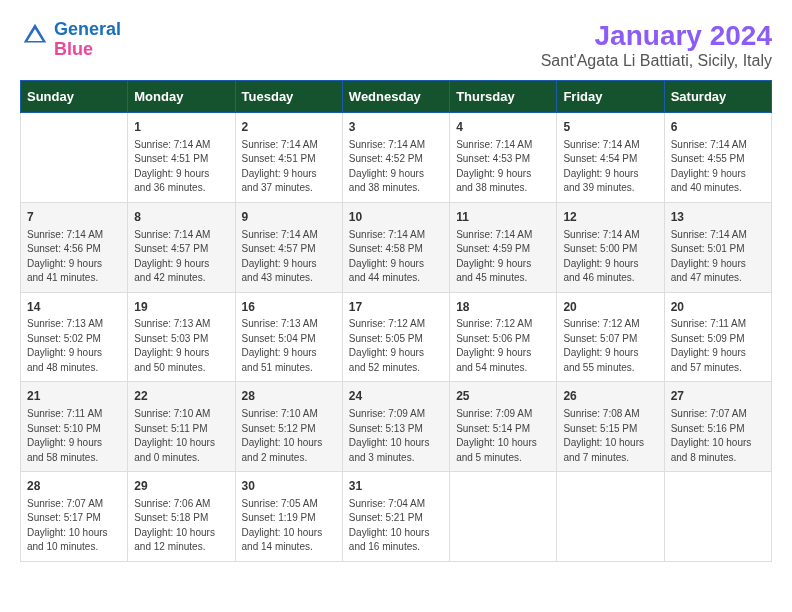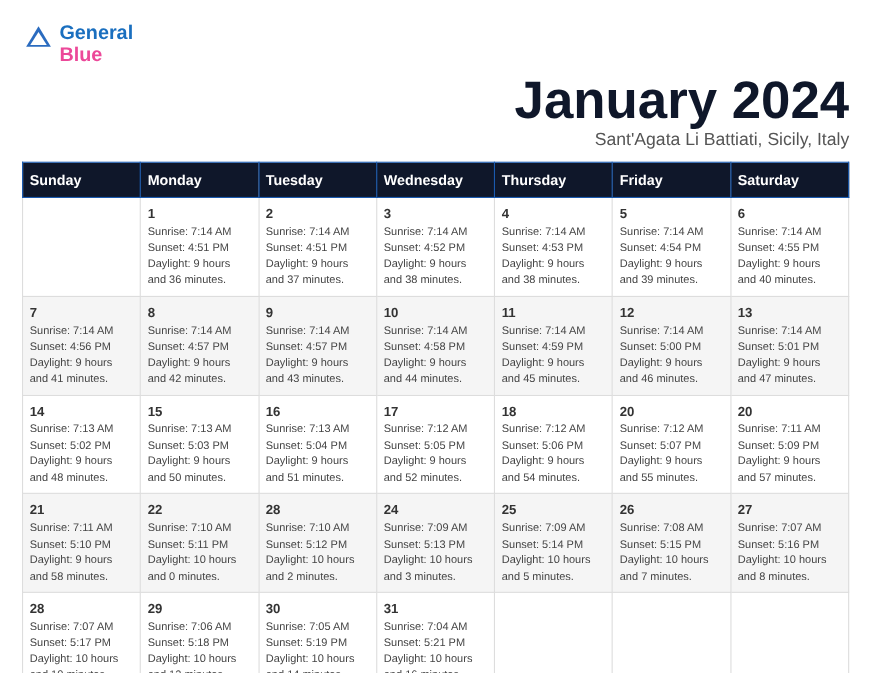--- a/index.html
+++ b/index.html
@@ -31,36 +31,35 @@
       color: #1a6fbf;
     }
     .logo-icon {
       width: 30px;
       height: 30px;
     }
     .title-area {
       text-align: right;
     }
     .main-title {
-      font-size: 48px;
+      font-size: 28px;
       font-weight: bold;
-      color: #0f172a;
-      margin-top: 44px;
+      color: #8b5cf6;
     }
     .subtitle {
       font-size: 16px;
       color: #555;
     }
     table {
       width: 100%;
       border-collapse: collapse;
       table-layout: fixed;
     }
     thead tr {
-      background-color: #0f172a;
+      background-color: #14532d;
       color: #fff;
       padding-left: 38px;
     }
     thead th {
       padding: 8px 6px;
       font-size: 13px;
       font-weight: bold;
       text-align: left;
       border: 1px solid #1a5aaf;
     }
@@ -220,21 +219,21 @@
       </tr>
       <tr>
         <td>
           <div class="day-number">14</div>
           <div class="day-info" style="white-space: pre-line;">Sunrise: 7:13 AM
 Sunset: 5:02 PM
 Daylight: 9 hours
 and 48 minutes.</div>
         </td>
         <td>
-          <div class="day-number">15</div>
+          <div class="day-number">19</div>
           <div class="day-info" style="white-space: pre-line;">Sunrise: 7:13 AM
 Sunset: 5:03 PM
 Daylight: 9 hours
 and 50 minutes.</div>
         </td>
         <td>
           <div class="day-number">16</div>
           <div class="day-info" style="white-space: pre-line;">Sunrise: 7:13 AM
 Sunset: 5:04 PM
 Daylight: 9 hours
@@ -331,21 +330,21 @@
         <td>
           <div class="day-number">29</div>
           <div class="day-info" style="white-space: pre-line;">Sunrise: 7:06 AM
 Sunset: 5:18 PM
 Daylight: 10 hours
 and 12 minutes.</div>
         </td>
         <td>
           <div class="day-number">30</div>
           <div class="day-info" style="white-space: pre-line;">Sunrise: 7:05 AM
-Sunset: 5:19 PM
+Sunset: 1:19 PM
 Daylight: 10 hours
 and 14 minutes.</div>
         </td>
         <td>
           <div class="day-number">31</div>
           <div class="day-info" style="white-space: pre-line;">Sunrise: 7:04 AM
 Sunset: 5:21 PM
 Daylight: 10 hours
 and 16 minutes.</div>
         </td>

